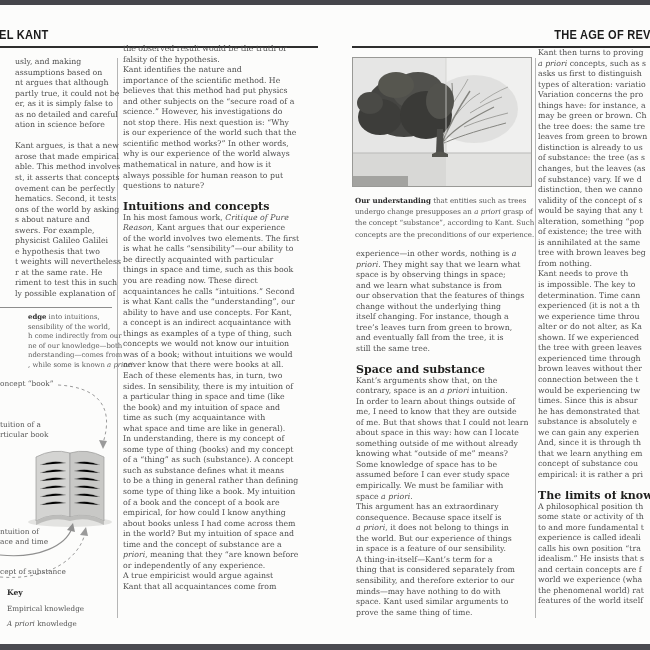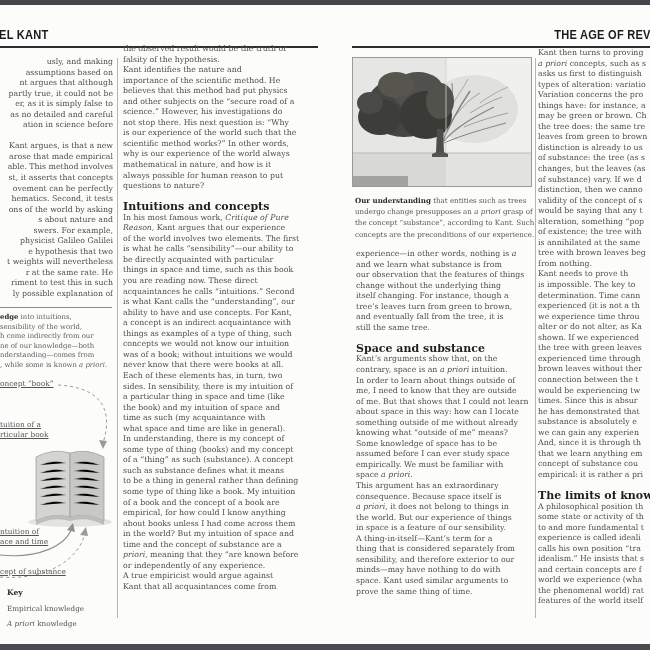--- a/index.html
+++ b/index.html
@@ -13,40 +13,40 @@
   .rh-right{transform:scaleX(.82);transform-origin:right center;}
   .rule{background:#2e2e2e;height:1.5px;}
   .vdivider{width:1px;background:#b5b5b5;}
   .coltext .tl{height:10.55px;line-height:10.55px;font-size:7.8px;white-space:nowrap;overflow:hidden;}
   .coltext{overflow:hidden;}
   .tl.subhead{font-weight:bold;font-size:11px;color:#1f1f1d;font-family:"DejaVu Serif",serif;}
   .notetext .tl{height:9.6px;line-height:9.6px;font-size:6.9px;white-space:nowrap;overflow:hidden;color:#5a5a5a;}
   .notetext b{color:#2d2d2d;}
   .captext .tl{height:11.2px;line-height:11.2px;font-size:7.1px;white-space:nowrap;overflow:hidden;color:#575757;}
   .captext b{color:#2a2a2a;}
-  .diaglabel{font-size:7.4px;line-height:9.8px;color:#555;white-space:nowrap;text-decoration:underline;}
+  .diaglabel{font-size:7.4px;line-height:9.8px;color:#555;white-space:nowrap;}
   .keytitle{font-size:7.6px;font-weight:bold;color:#2c2c2c;}
   .keyitem{font-size:7.2px;color:#555;line-height:9px;white-space:nowrap;}
   i{}
 </style>
 </head>
 <body>
 
 <div class="abs bar" style="top:0;height:5px;"></div>
 <div class="abs bar" style="top:644px;height:6px;background:#4a4a50;"></div>
 
 <div class="abs runhead rh-left" style="left:-1px;top:27px;">EL KANT</div>
 <div class="abs runhead rh-right" style="right:-1px;top:27px;text-align:right;">THE AGE OF REV</div>
 <div class="abs rule" style="left:0;top:46px;width:318px;"></div>
 <div class="abs rule" style="left:352px;top:46px;width:298px;"></div>
 
 <div class="abs vdivider" style="left:117px;top:58px;height:560px;"></div>
 <div class="abs vdivider" style="left:535px;top:58px;height:560px;"></div>
 
-<div class="abs coltext" style="left:0;top:57px;width:113px;height:245px;text-align:right;">
+<div class="abs coltext" style="left:15px;top:57px;width:113px;height:245px;">
     <div class="tl">usly, and making</div>
     <div class="tl">assumptions based on</div>
     <div class="tl">nt argues that although</div>
     <div class="tl">partly true, it could not be</div>
     <div class="tl">er, as it is simply false to</div>
     <div class="tl">as no detailed and careful</div>
     <div class="tl">ation in science before</div>
     <div class="tl">&nbsp;</div>
     <div class="tl">Kant argues, is that a new</div>
     <div class="tl">arose that made empirical</div>
@@ -59,21 +59,21 @@
     <div class="tl">swers. For example,</div>
     <div class="tl">physicist Galileo Galilei</div>
     <div class="tl">e hypothesis that two</div>
     <div class="tl">t weights will nevertheless</div>
     <div class="tl">r at the same rate. He</div>
     <div class="tl">riment to test this in such</div>
     <div class="tl">ly possible explanation of</div>
   </div>
 
 <div class="abs" style="left:0;top:307px;width:112px;height:1px;background:#8d8d8d;"></div>
-<div class="abs notetext" style="left:0;top:313px;width:113px;height:60px;">
+<div class="abs notetext" style="left:0;top:313px;width:113px;height:60px;padding-left:28px;">
     <div class="tl"><b>edge</b> into intuitions,</div>
     <div class="tl">sensibility of the world,</div>
     <div class="tl">h come indirectly from our</div>
     <div class="tl">ne of our knowledge—both</div>
     <div class="tl">nderstanding—comes from</div>
     <div class="tl">, while some is known <i>a priori.</i></div>
   </div>
 
 <svg class="abs" style="left:0;top:375px;" width="117" height="265" viewBox="0 0 117 265">
   <g fill="none" stroke="#9a9a9a" stroke-width="1" stroke-dasharray="3 3">
@@ -219,20 +219,22 @@
 
 <div class="abs captext" style="left:355px;top:195px;width:200px;height:48px;overflow:hidden;">
     <div class="tl"><b>Our understanding</b> that entities such as trees</div>
     <div class="tl">undergo change presupposes an <i>a priori</i> grasp of</div>
     <div class="tl">the concept “substance”, according to Kant. Such</div>
     <div class="tl">concepts are the preconditions of our experience.</div>
   </div>
 
 <div class="abs coltext" style="left:356px;top:249px;width:172px;height:372px;">
     <div class="tl">experience—in other words, nothing is <i>a</i></div>
+    <div class="tl"><i>priori.</i> They might say that we learn what</div>
+    <div class="tl">space is by observing things in space;</div>
     <div class="tl">and we learn what substance is from</div>
     <div class="tl">our observation that the features of things</div>
     <div class="tl">change without the underlying thing</div>
     <div class="tl">itself changing. For instance, though a</div>
     <div class="tl">tree’s leaves turn from green to brown,</div>
     <div class="tl">and eventually fall from the tree, it is</div>
     <div class="tl">still the same tree.</div>
     <div class="tl">&nbsp;</div>
     <div class="tl subhead">Space and substance</div>
     <div class="tl">Kant’s arguments show that, on the</div>

